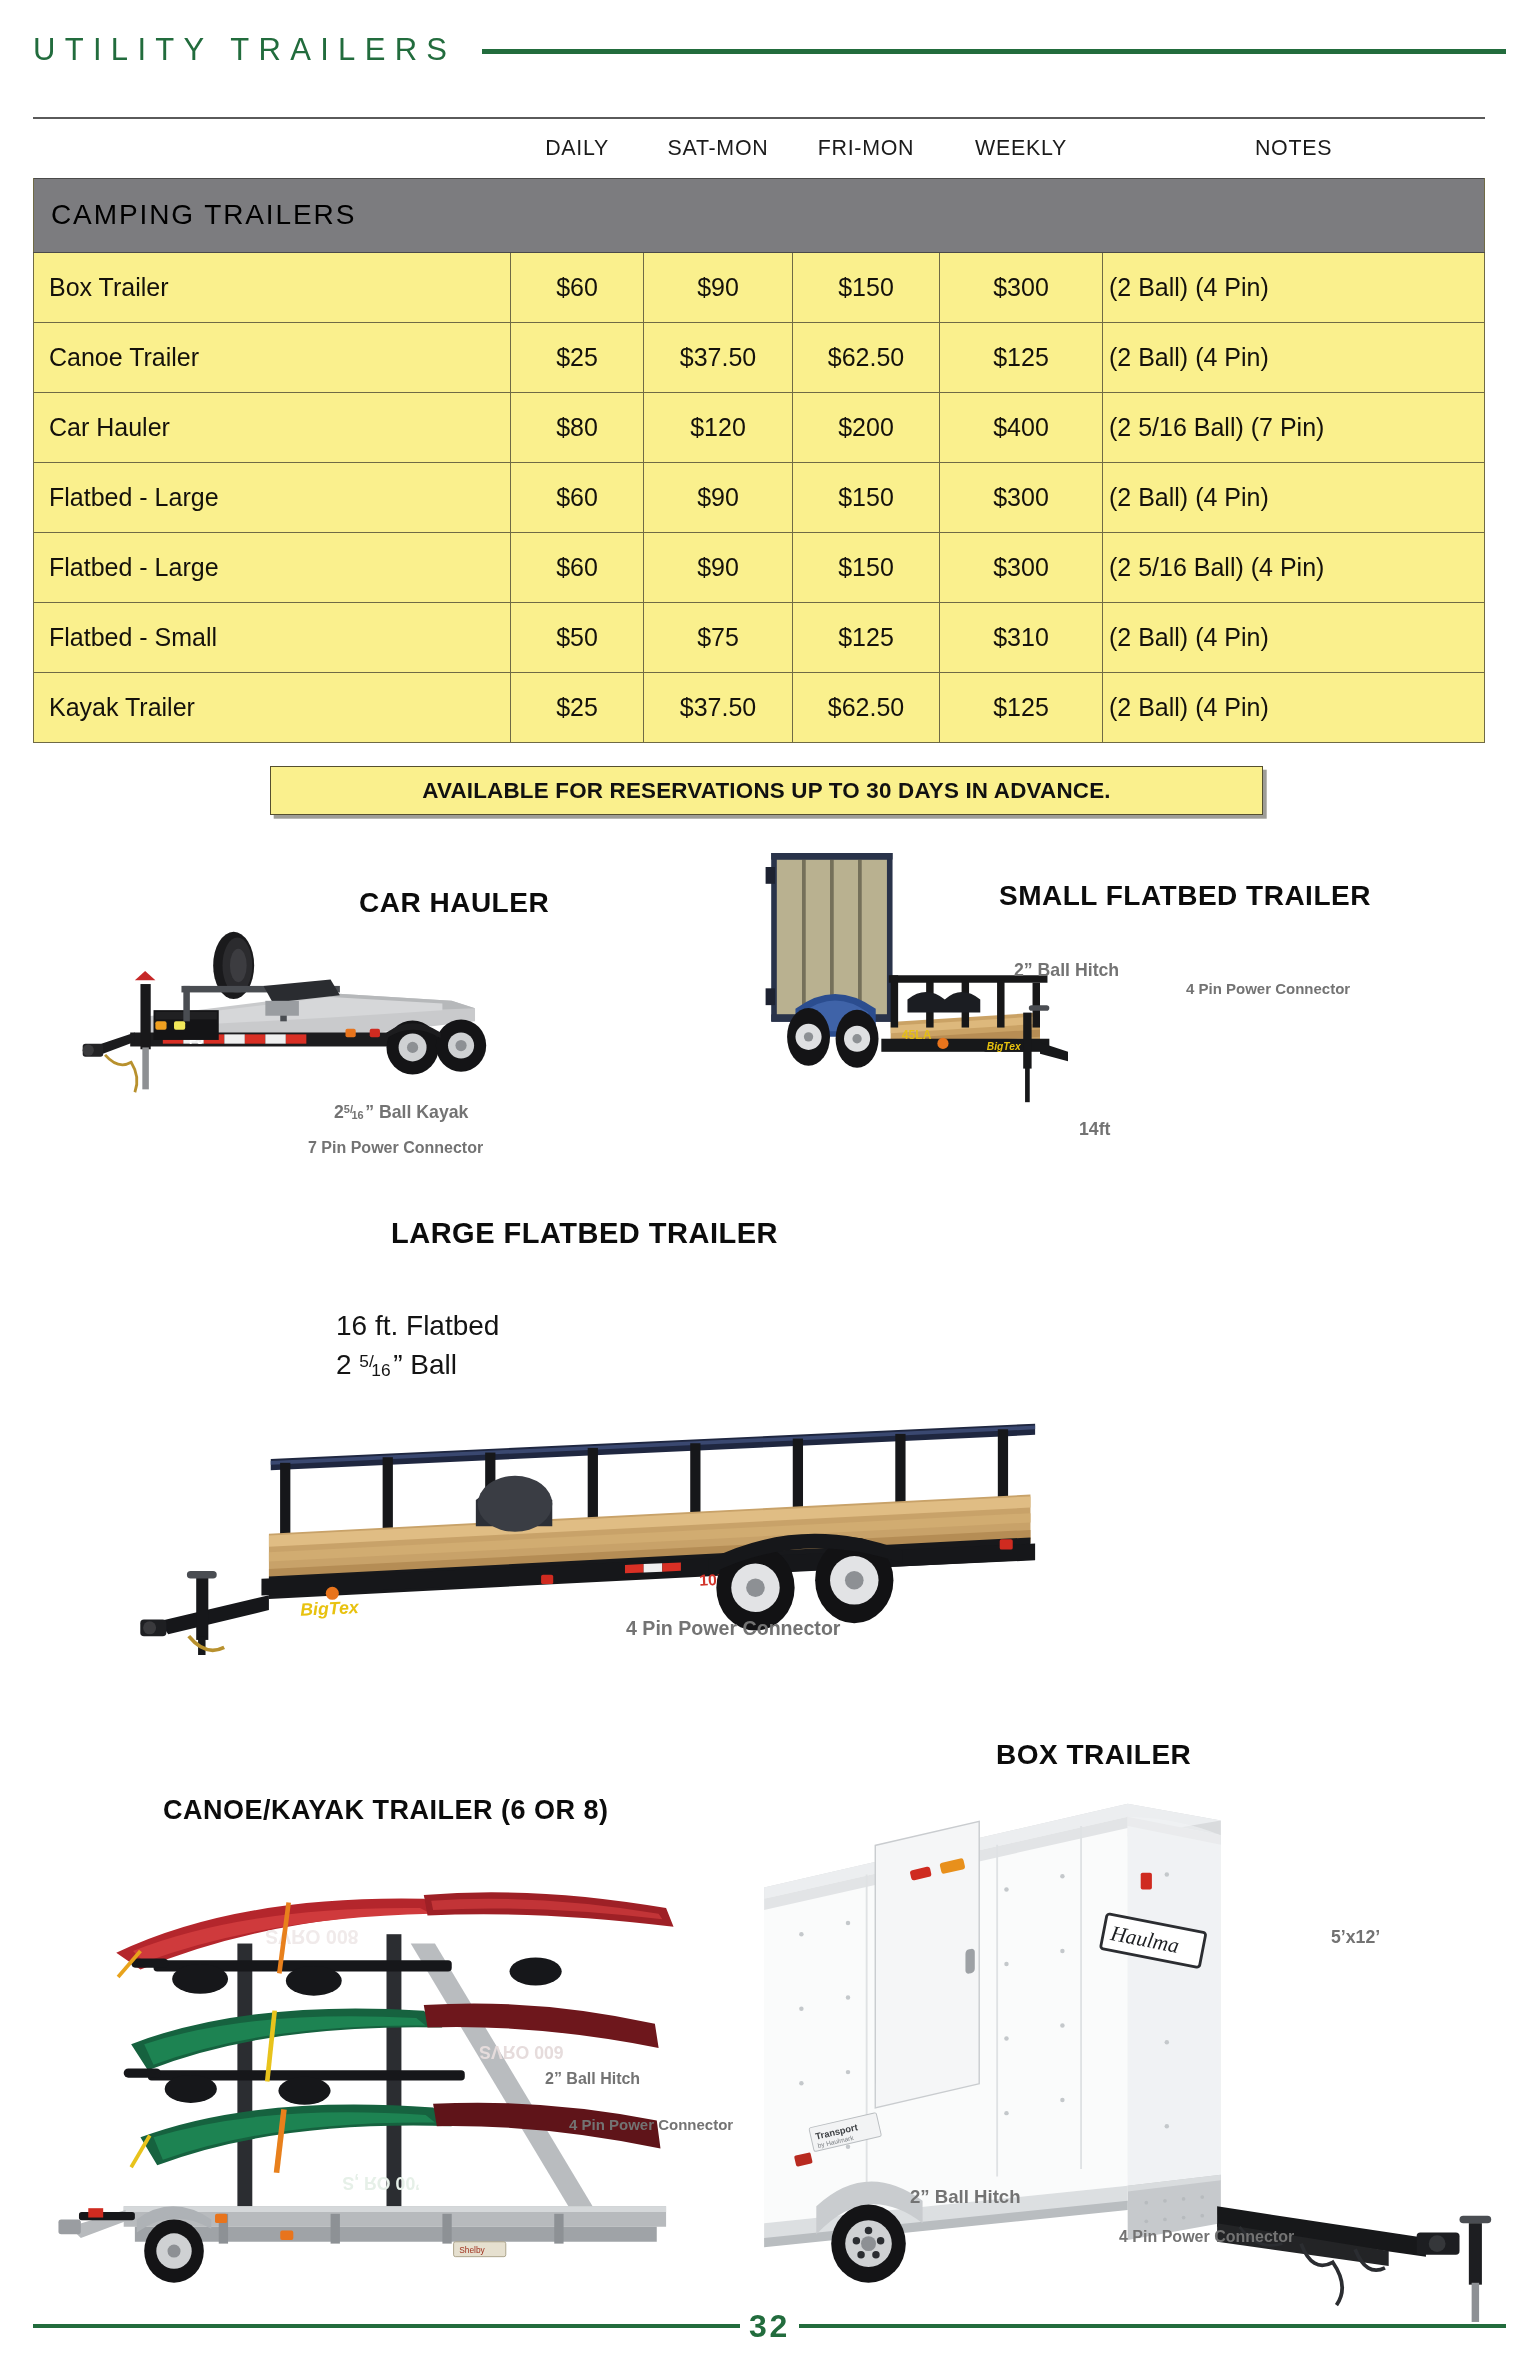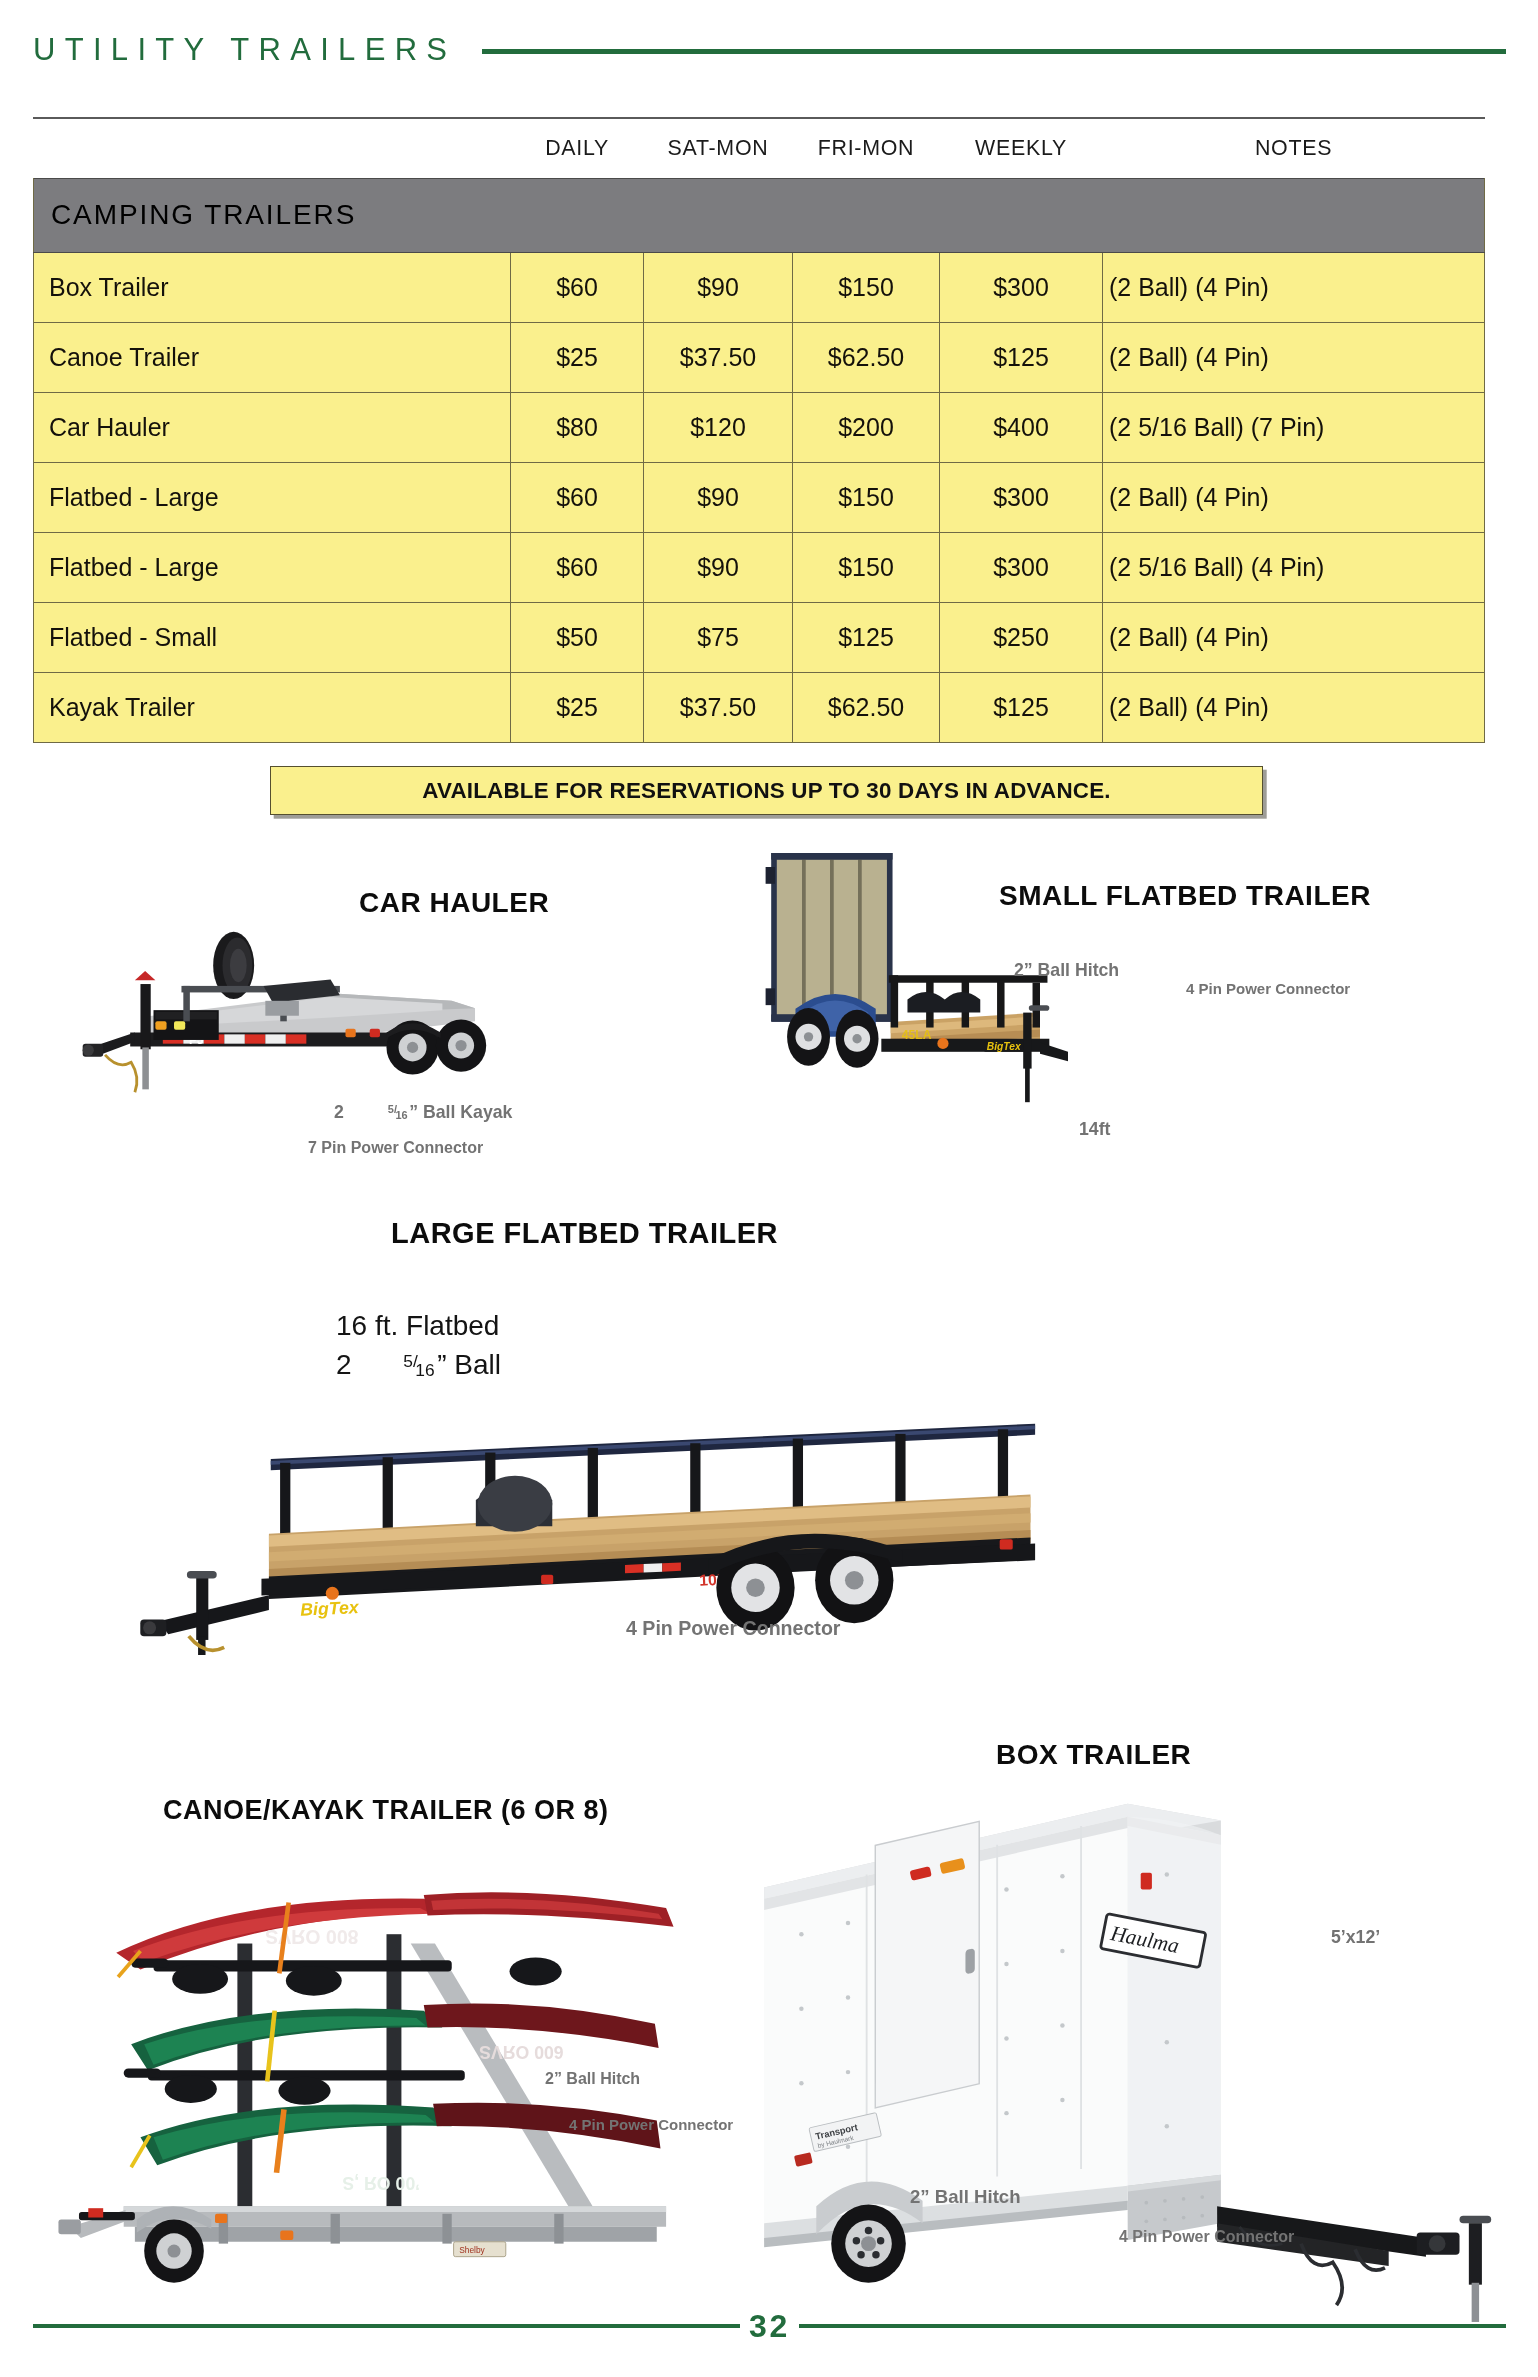--- a/index.html
+++ b/index.html
@@ -55,21 +55,21 @@
     background:#faf08d;border:1.9px solid #55502f;
     display:flex;align-items:center;justify-content:center;
     box-shadow:3.7px 3.7px 0 rgba(40,38,24,0.45);
   }
   .reserve span{font-size:22.4px;font-weight:bold;color:#111;letter-spacing:0.2px;}
 
   
   .ptitle{position:absolute;font-weight:bold;color:#0c0c0c;letter-spacing:0.5px;white-space:nowrap;}
   .plabel{position:absolute;font-weight:bold;color:#737373;white-space:nowrap;}
   .plabel-light{position:absolute;color:#141414;white-space:nowrap;font-weight:400;}
-  .frac{display:inline-block;font-size:0.62em;position:relative;top:-0.42em;padding-left:44px;}
+  .frac{display:inline-block;font-size:0.62em;position:relative;top:-0.42em;}
   .frac .den{position:relative;top:0.55em;left:-0.15em;}
 
   
   .img{position:absolute;}
   .img svg{display:block;}
 
   
   .pg-footer{position:absolute;left:33px;top:2310px;width:1473px;display:flex;align-items:center;}
   .ft-rule{flex:1;height:3.7px;background:#226c3d;}
   .ft-num{color:#226c3d;font-size:32px;font-weight:bold;letter-spacing:2.8px;padding:0 9.3px;line-height:1;}
@@ -153,21 +153,21 @@
           <td class="num">$150</td>
           <td class="num">$300</td>
           <td class="notes">(2 5/16 Ball) (4 Pin)</td>
         </tr>
 
         <tr>
           <td class="name">Flatbed - Small</td>
           <td class="num">$50</td>
           <td class="num">$75</td>
           <td class="num">$125</td>
-          <td class="num">$250</td>
+          <td class="num">$310</td>
           <td class="notes">(2 Ball) (4 Pin)</td>
         </tr>
 
         <tr>
           <td class="name">Kayak Trailer</td>
           <td class="num">$25</td>
           <td class="num">$37.50</td>
           <td class="num">$62.50</td>
           <td class="num">$125</td>
           <td class="notes">(2 Ball) (4 Pin)</td>

